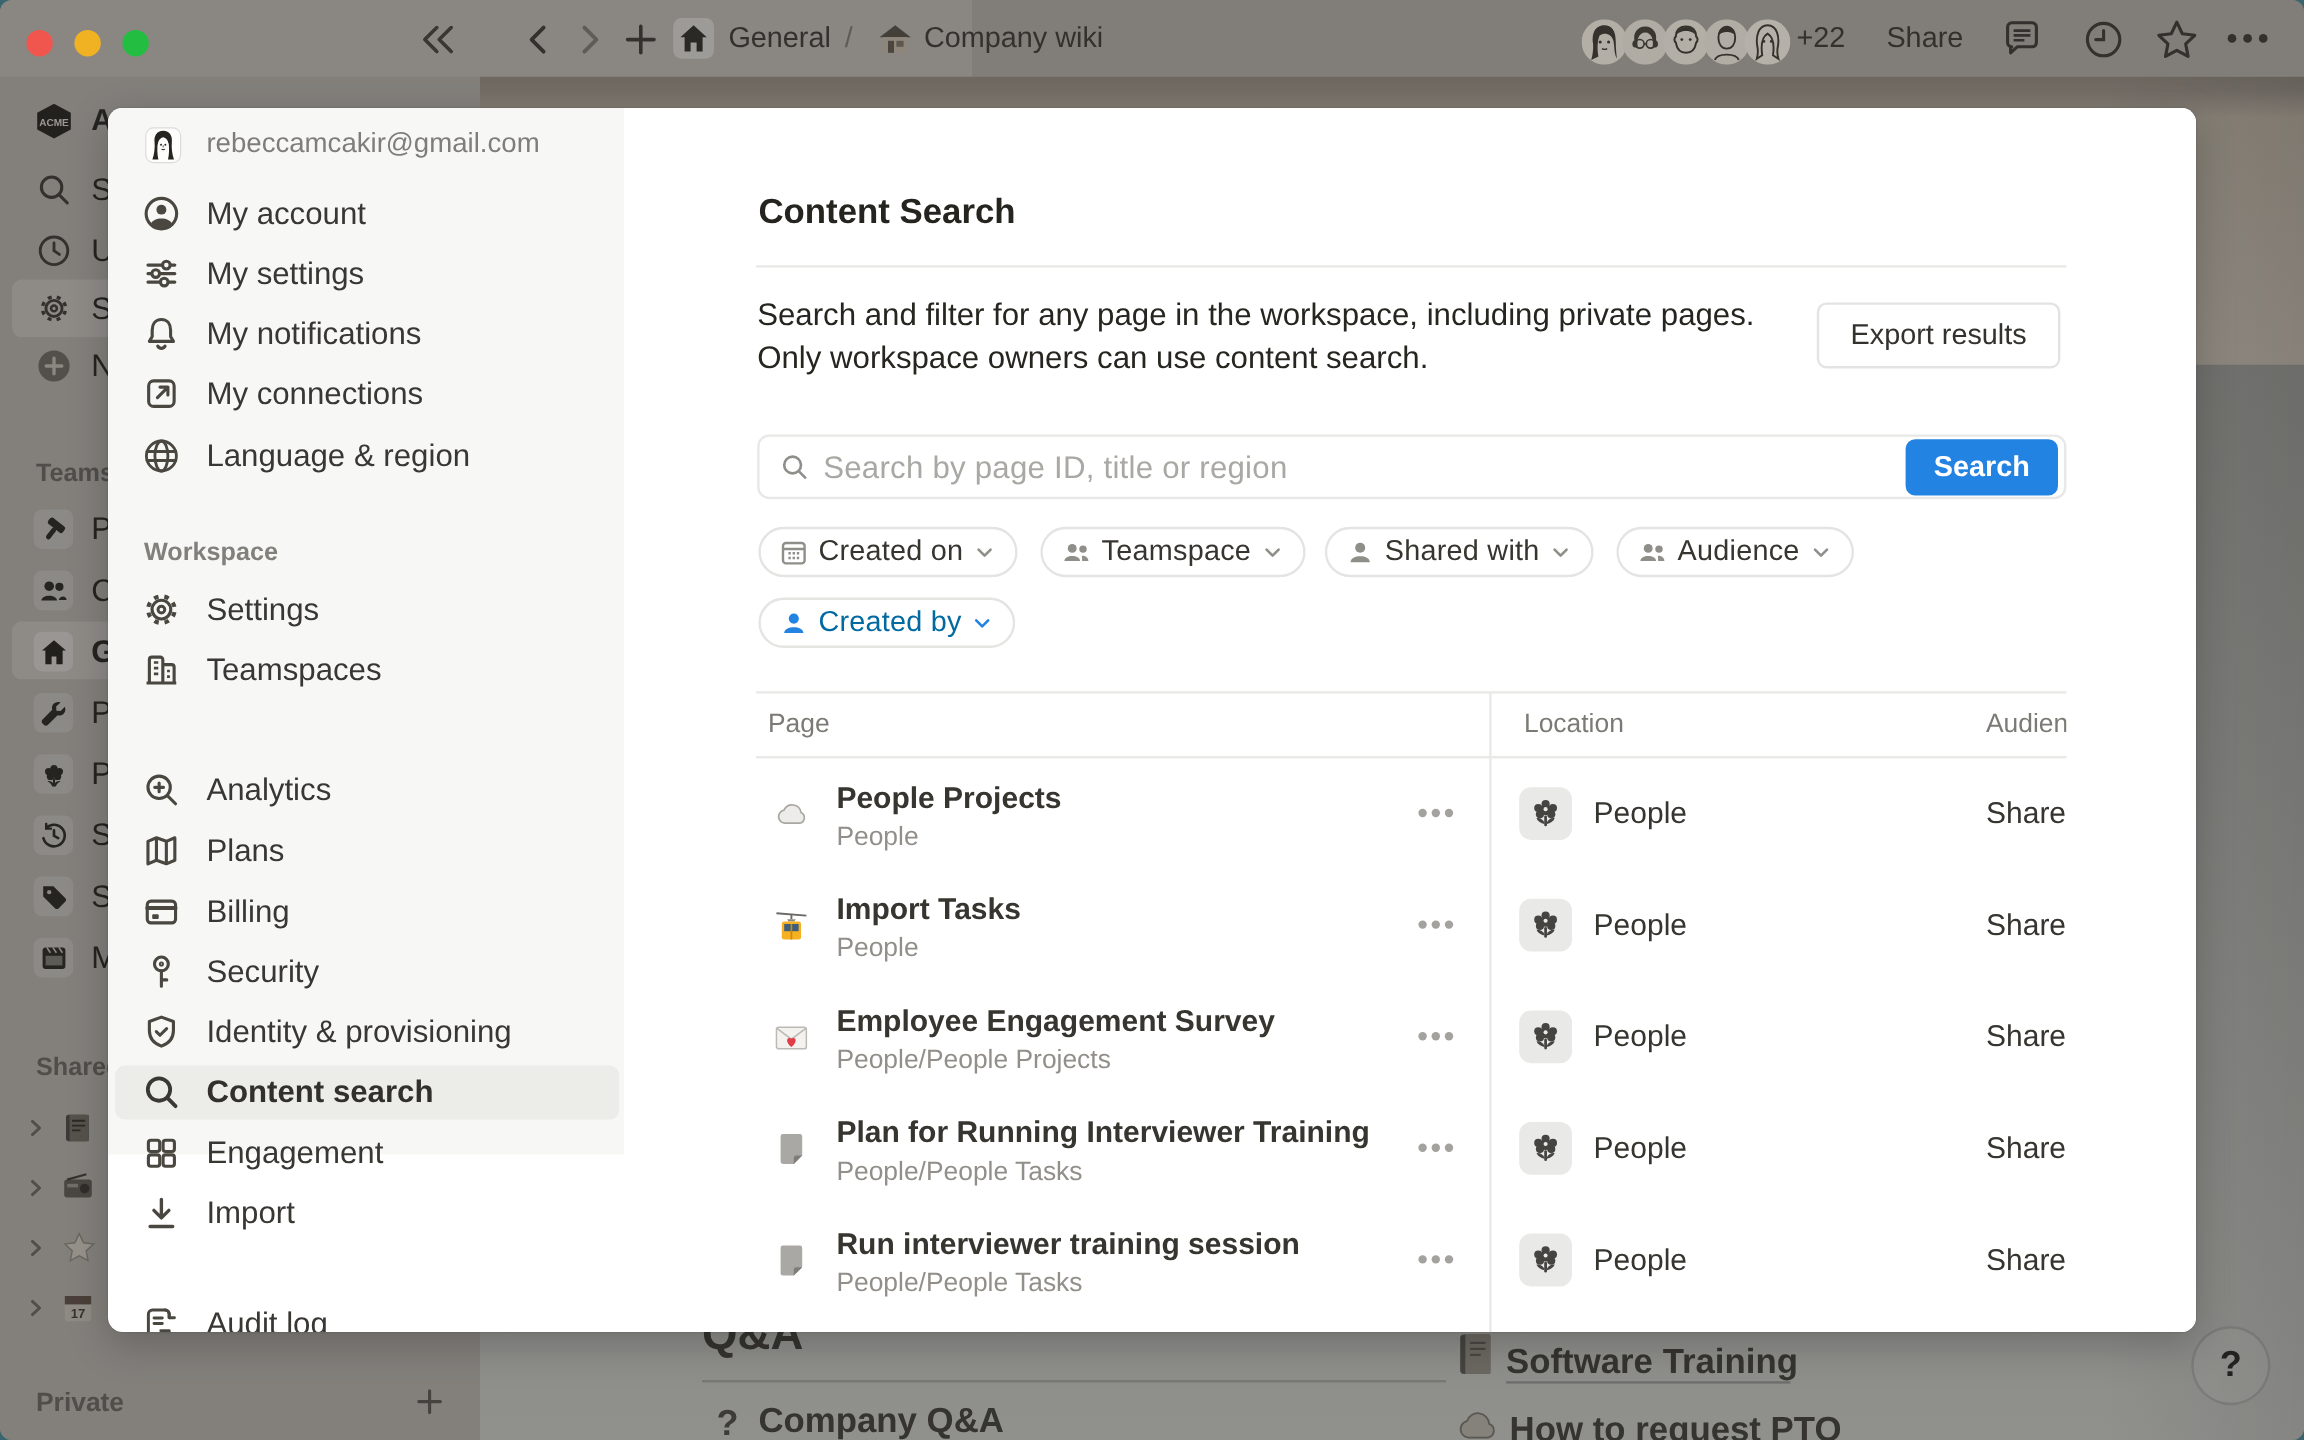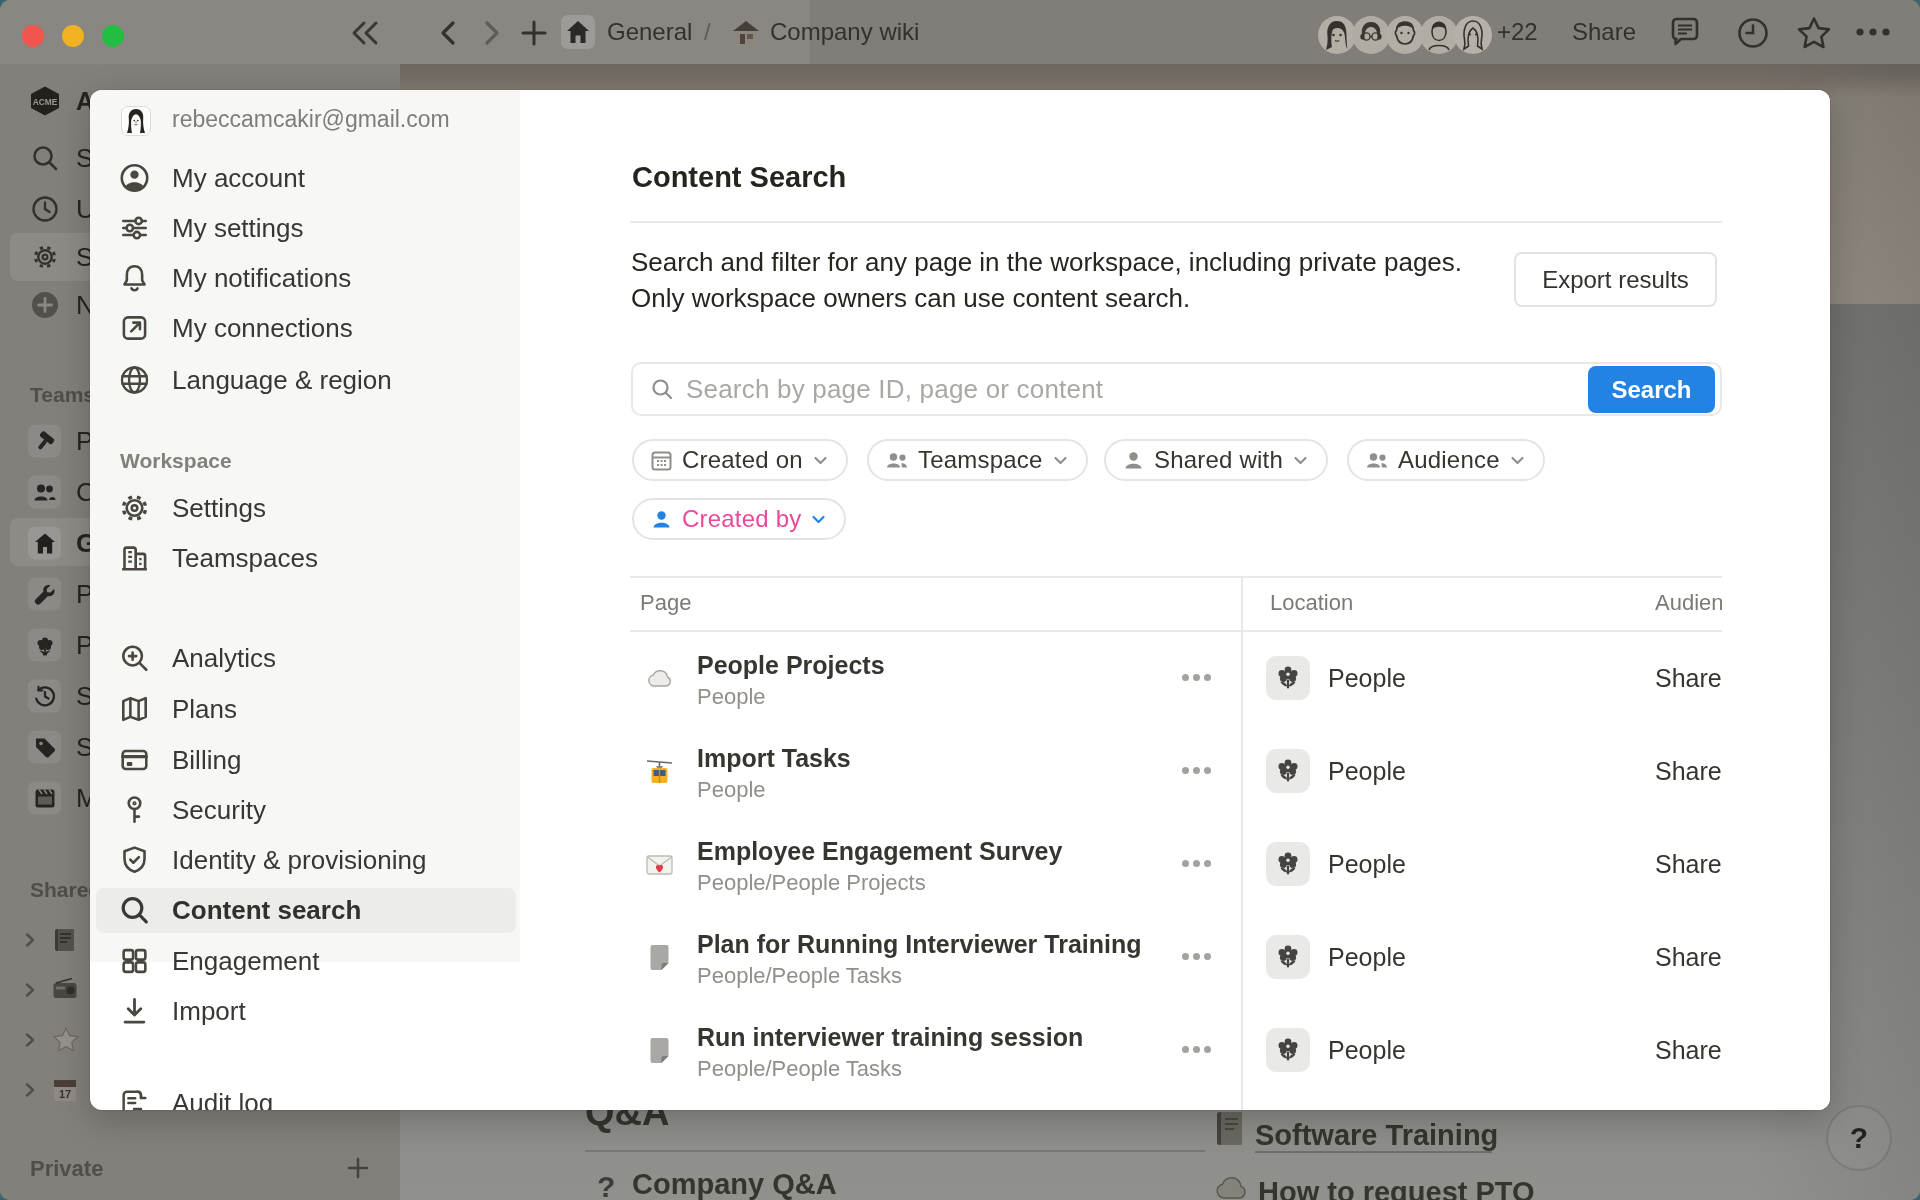--- a/index.html
+++ b/index.html
@@ -467,21 +467,21 @@
 <div id="content">
   <div class="c" style="left:112px;top:71px;font-size:29px;font-weight:700;color:#25241F">Content Search</div>
   <div class="hline" style="left:110px;top:131px;width:1092px"></div>
   <div class="c" style="left:111px;top:154px;font-size:26px;line-height:36px;color:#26251F">Search and filter for any page in the workspace, including private pages.<br>Only workspace owners can use content search.</div>
   <div class="c" style="left:994px;top:162px;width:203px;height:55px;border:2px solid #E3E3E1;border-radius:8px;font-size:24px;color:#34322E;display:flex;align-items:center;justify-content:center">Export results</div>
   <div class="c" style="left:111px;top:272px;width:1091px;height:54px;border:2px solid #E8E8E6;border-radius:10px"></div>
   <svg class="c" style="left:130px;top:287px" width="25" height="25" viewBox="0 0 25 25" fill="none" stroke="#8F8E8A" stroke-width="2.2" stroke-linecap="round">
           <circle cx="10.5" cy="10.5" r="7"></circle>
           <path d="M15.8 15.8 L21 21"></path>
         </svg>
-  <div class="c" style="left:166px;top:272px;height:54px;line-height:54px;font-size:26px;letter-spacing:0.2px;color:#A9A8A4">Search by page ID, page or content</div>
+  <div class="c" style="left:166px;top:272px;height:54px;line-height:54px;font-size:26px;letter-spacing:0.2px;color:#A9A8A4">Search by page ID, title or region</div>
   <div class="c" style="left:1068px;top:276px;width:127px;height:47px;background:#2383E2;border-radius:8px;color:#fff;font-size:24px;font-weight:700;display:flex;align-items:center;justify-content:center">Search</div>
   <div class="chip" style="left:112px;top:349px">
     <svg width="23" height="23" viewBox="0 0 23 23" fill="none" stroke="#8F8E89" stroke-width="2">
             <rect x="2.5" y="3.5" width="18" height="17" rx="2.5"></rect>
             <path d="M2.5 8.5 H20.5"></path>
             <path d="M7 12 H9 M10.5 12 H12.5 M14 12 H16 M7 16 H9 M10.5 16 H12.5 M14 16 H16" stroke-width="2.2"></path>
           </svg>
     <span>Created on</span>
     <svg width="17" height="17" viewBox="0 0 17 17" fill="none" stroke="#908F8B" stroke-width="2.2" stroke-linecap="round" stroke-linejoin="round">
             <path d="M3.5 6 L8.5 11 L13.5 6"></path>
@@ -519,21 +519,21 @@
     <span>Audience</span>
     <svg width="17" height="17" viewBox="0 0 17 17" fill="none" stroke="#908F8B" stroke-width="2.2" stroke-linecap="round" stroke-linejoin="round">
             <path d="M3.5 6 L8.5 11 L13.5 6"></path>
           </svg>
   </div>
   <div class="chip" style="left:112px;top:408px">
     <svg width="23" height="23" viewBox="0 0 23 23" fill="#2383E2">
             <circle cx="11.5" cy="7.5" r="4.2"></circle>
             <path d="M3.5 19.5 C3.5 13 19.5 13 19.5 19.5 Z"></path>
           </svg>
-    <span style="color:#ec4899">Created by</span>
+    <span style="color:#0369a1">Created by</span>
     <svg width="17" height="17" viewBox="0 0 17 17" fill="none" stroke="#2383E2" stroke-width="2.2" stroke-linecap="round" stroke-linejoin="round">
             <path d="M3.5 6 L8.5 11 L13.5 6"></path>
           </svg>
   </div>
   <div class="hline" style="left:110px;top:486px;width:1092px"></div>
   <div class="hline" style="left:110px;top:540px;width:1092px"></div>
   <div class="vline" style="left:721px;top:486px;height:534px"></div>
   <div class="c" style="left:120px;top:500px;font-size:22px;color:#7C7A75">Page</div>
   <div class="c" style="left:750px;top:500px;font-size:22px;color:#7C7A75">Location</div>
   <div class="c" style="left:1135px;top:500px;width:67px;overflow:hidden;font-size:22px;color:#7C7A75;white-space:nowrap">Audience</div>

